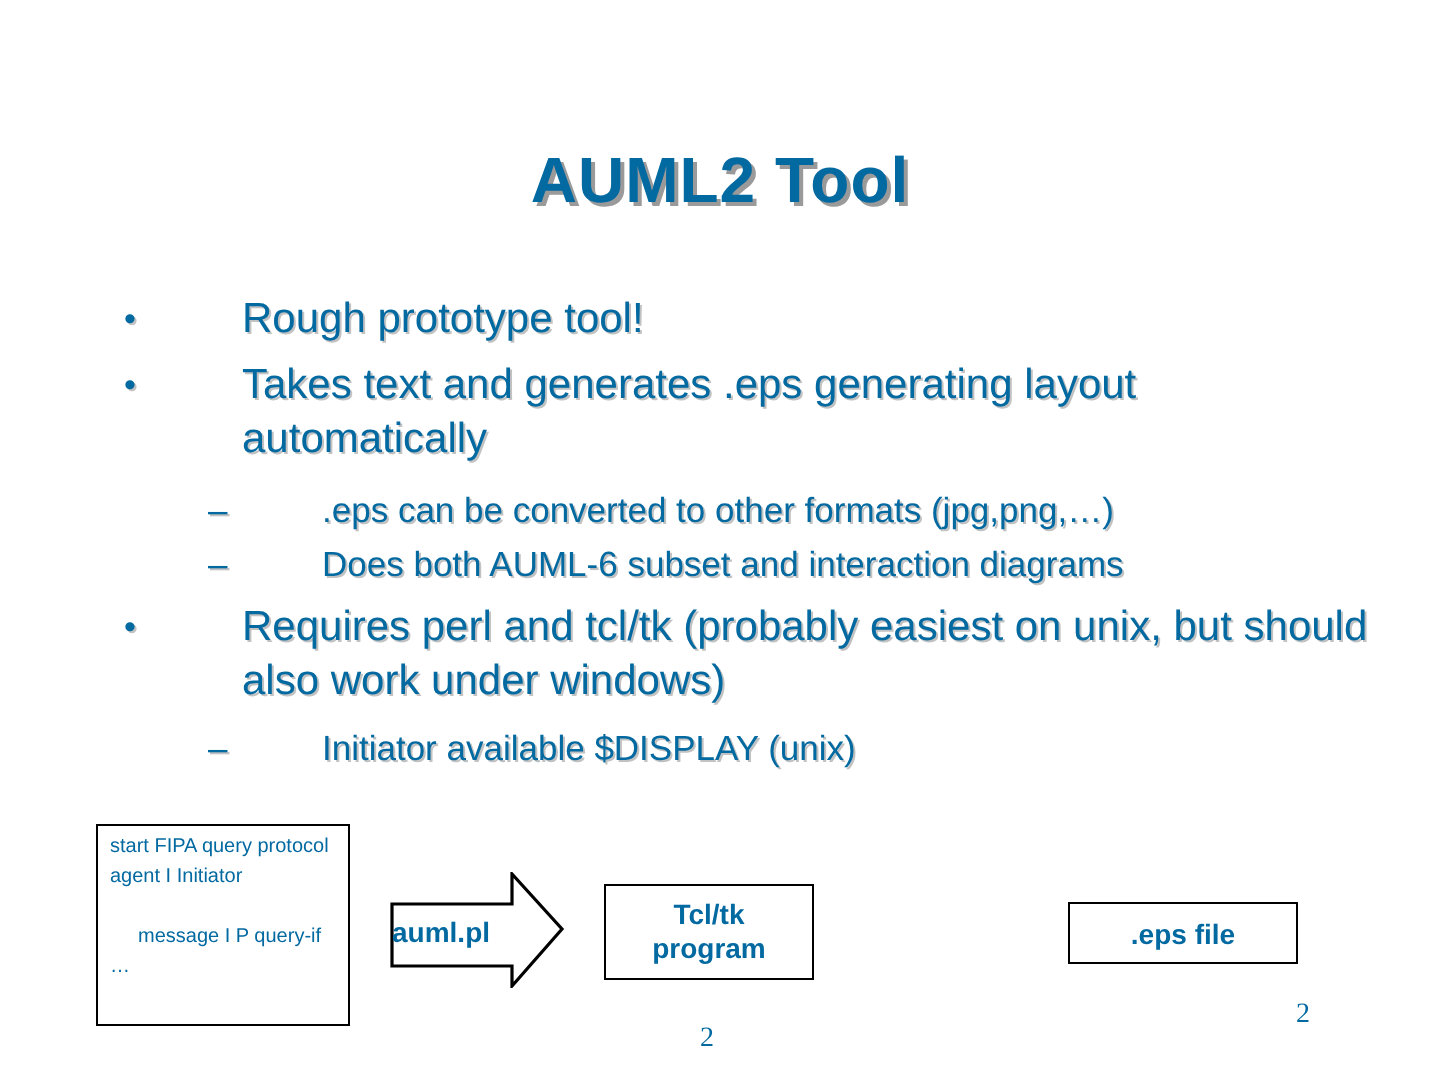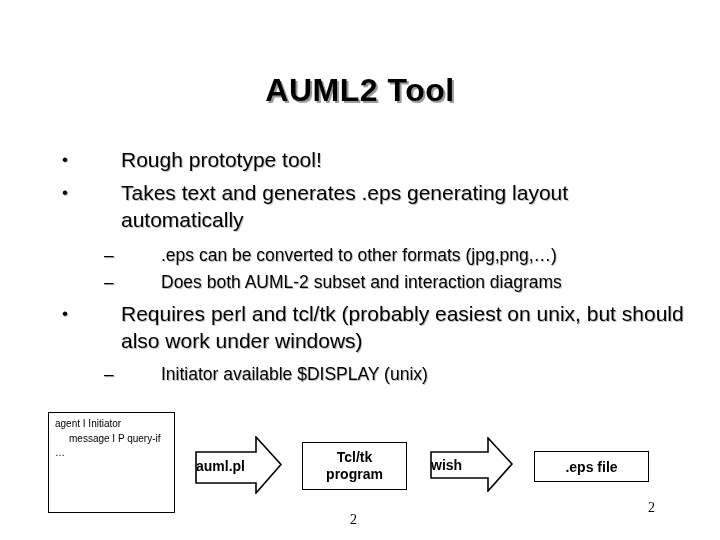--- a/index.html
+++ b/index.html
@@ -2,21 +2,21 @@
 <html><head>
 <meta charset="utf-8">
 <style>
   html,body{margin:0;padding:0;background:#888;}
   .slide{
     position:relative;
     width:720px;height:540px;
     background:#ffffff;
     overflow:hidden;
     font-family:"Liberation Sans", sans-serif;
-    color:#000000;
+    color:#0369a1;
     margin:0 auto;
   }
   
   .title{
     position:absolute;
     top:72px;left:0;width:720px;
     margin:0;
     text-align:center;
     font-size:32px;
     font-weight:bold;
@@ -46,21 +46,21 @@
   
   .codebox{
     position:absolute;
     left:48px;top:412px;width:127px;height:101px;
     border:1px solid #000;
     box-sizing:border-box;
     font-size:10px;
     line-height:14.5px;
     padding:4px 2px 0 6px;
   }
-  .codebox .indent{padding-left:14px;}
+  .codebox .indent{padding-left:14px;margin-top:16px;}
   .blockarrow{position:absolute;}
   .blockarrow svg{position:absolute;left:0;top:0;display:block;}
   .arrow1{left:195px;top:436px;width:88px;height:58px;}
   .arrow2{left:430px;top:437px;width:84px;height:55px;}
   .arrow-label{
     position:absolute;
     font-weight:bold;
     font-size:14px;
     text-align:left;
     line-height:16px;
@@ -107,57 +107,52 @@
     <span class="btext">Takes text and generates .eps generating layout automatically</span>
   </div>
 
   <div class="bullet lvl2 sb1">
     <span class="marker">–</span>
     <span class="btext">.eps can be converted to other formats (jpg,png,…)</span>
   </div>
 
   <div class="bullet lvl2 sb2">
     <span class="marker">–</span>
-    <span class="btext">Does both AUML-2 subset and interaction diagrams</span>
+    <span class="btext">Does both AUML-6 subset and interaction diagrams</span>
   </div>
 
   <div class="bullet lvl1 b3">
     <span class="marker">•</span>
     <span class="btext">Requires perl and tcl/tk (probably easiest on unix, but should also work under windows)</span>
   </div>
 
   <div class="bullet lvl2 sb3">
     <span class="marker">–</span>
     <span class="btext">Initiator available $DISPLAY (unix)</span>
   </div>
 
   <div class="codebox">
+    <div>start FIPA query protocol</div>
     <div>agent I Initiator</div>
     <div class="indent">message I P query-if</div>
     <div>…</div>
   </div>
 
   <div class="blockarrow arrow1">
     <svg width="88" height="58" viewBox="0 0 88 58">
       <polygon points="1,16 61,16 61,1 86,28.5 61,57 61,47 1,47" fill="#ffffff" stroke="#000000" stroke-width="1.6"></polygon>
     </svg>
     <span class="arrow-label">auml.pl</span>
   </div>
 
   <div class="dbox procbox">
     <span>Tcl/tk
 program</span>
   </div>
 
-  <div class="blockarrow arrow2">
-    <svg width="84" height="55" viewBox="0 0 84 55">
-      <polygon points="1,15 58,15 58,1 82,27 58,54 58,41 1,41" fill="#ffffff" stroke="#000000" stroke-width="1.6"></polygon>
-    </svg>
-    <span class="arrow-label">wish</span>
-  </div>
 
   <div class="dbox epsbox">
     <span>.eps file</span>
   </div>
 
   <div class="pagenum pg-center">2</div>
   <div class="pagenum pg-right">2</div>
 
 </div>
 

